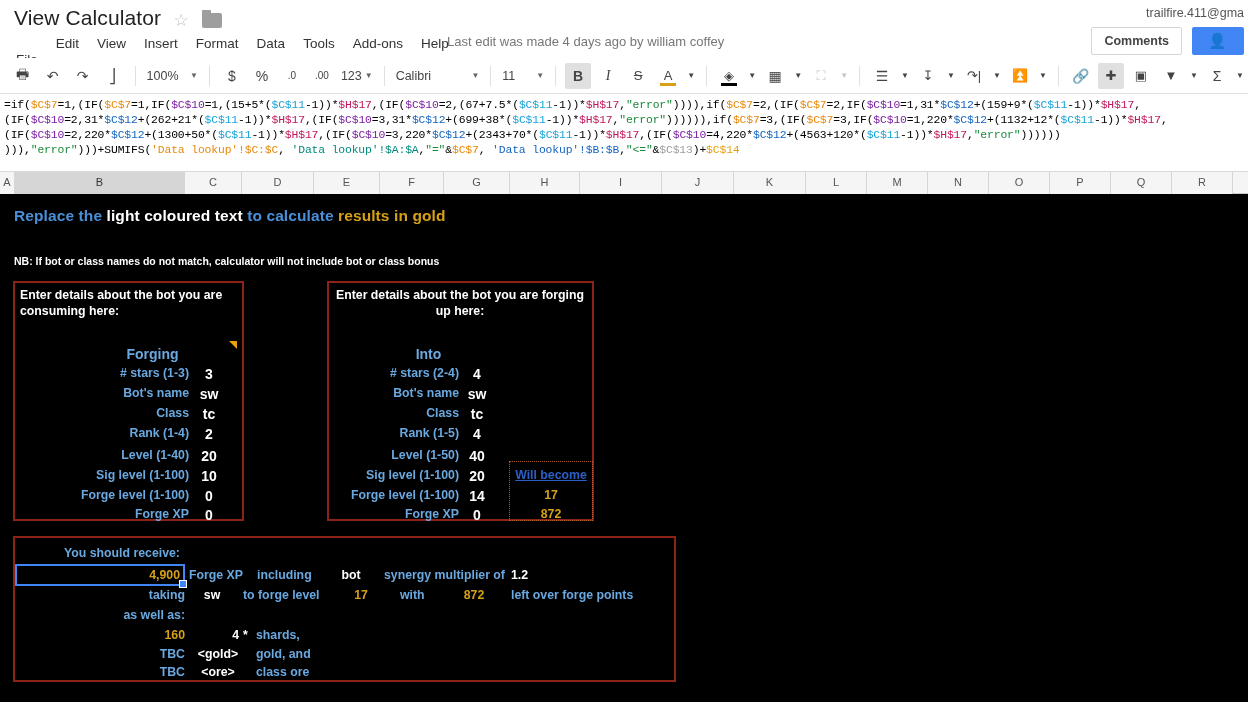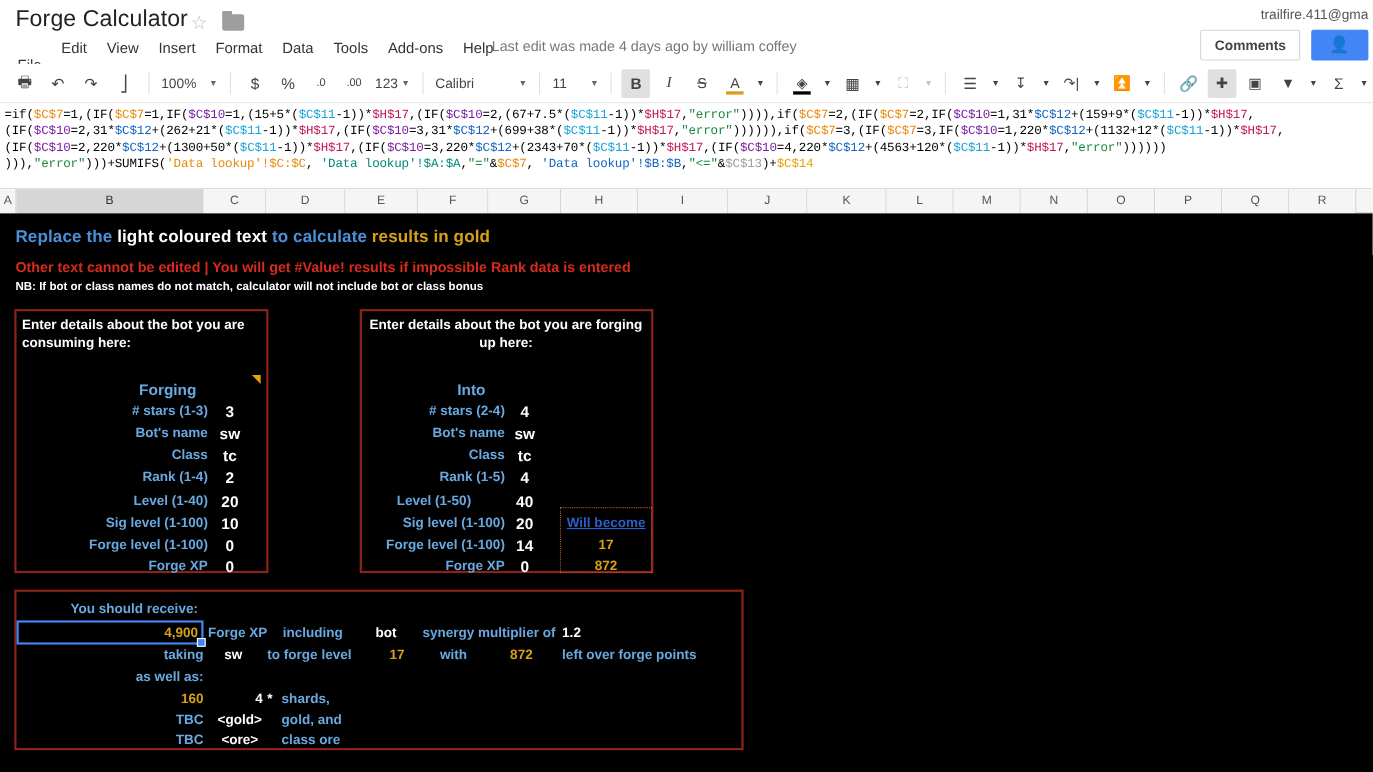--- a/index.html
+++ b/index.html
@@ -156,21 +156,21 @@
     content:""; position:absolute; right:-4px; bottom:-4px; width:6px; height:6px;
     background:#4285f4; border:1px solid #fff;
   }
 </style>
 </head>
 <body>
 
 <div id="app">
 
   <div class="titlebar">
-    <div class="doc-title">Forge Calculator</div>
+    <div class="doc-title">View Calculator</div>
     <div class="star-icon">☆</div>
     <div class="folder-icon"></div>
 
     <div class="menubar">
       <div class="menu-item">File</div>
       <div class="menu-item">Edit</div>
       <div class="menu-item">View</div>
       <div class="menu-item">Insert</div>
       <div class="menu-item">Format</div>
       <div class="menu-item">Data</div>
@@ -290,21 +290,20 @@
     <div class="colcell" style="width:61px">Q</div>
     <div class="colcell" style="width:61px">R</div>
   </div>
 
   <div class="rowgutter"></div>
 
   <div class="sheet">
 
     <div class="cell hdr1" style="left:14px; top:13px;"><span class="c-blue">Replace the </span><span class="c-white">light coloured text</span><span class="c-blue"> to calculate </span><span class="c-gold">results in gold</span></div>
 
-    <div class="cell hdr2" style="left:14px; top:41px;">Other text cannot be edited | You will get #Value! results if impossible Rank data is entered</div>
     <div class="cell hdr3" style="left:14px; top:61px;">NB: If bot or class names do not match, calculator will not include bot or class bonus</div>
 
     <div class="panel" style="left:13px; top:87px; width:231px; height:240px;"></div>
 
     <div class="cell panel-label" style="left:20px; top:93px; width:215px; white-space:normal;">
       <span>Enter details about the bot you are</span><br>
       <span>consuming here:</span>
     </div>
 
     <div class="cell val" style="left: 116px; top: 152px; width: 73px; color: rgb(106, 168, 224);">Forging</div>
@@ -349,21 +348,21 @@
 
     <div class="cell txt-r" style="left:330px; top:192px; width:129px;">Bot's name</div>
     <div class="cell val" style="left:459px; top:192px; width:36px;">sw</div>
 
     <div class="cell txt-r" style="left:330px; top:212px; width:129px;">Class</div>
     <div class="cell val" style="left:459px; top:212px; width:36px;">tc</div>
 
     <div class="cell txt-r" style="left:330px; top:232px; width:129px;">Rank (1-5)</div>
     <div class="cell val" style="left:459px; top:232px; width:36px;">4</div>
 
-    <div class="cell txt-r" style="left:330px; top:254px; width:129px;text-align:center;">Level (1-50)</div>
+    <div class="cell txt-r" style="left:330px; top:254px; width:129px;">Level (1-50)</div>
     <div class="cell val" style="left:459px; top:254px; width:36px;">40</div>
 
     <div class="cell txt-r" style="left:330px; top:274px; width:129px;">Sig level (1-100)</div>
     <div class="cell val" style="left:459px; top:274px; width:36px;">20</div>
 
     <div class="cell txt-r" style="left:330px; top:294px; width:129px;">Forge level (1-100)</div>
     <div class="cell val" style="left:459px; top:294px; width:36px;">14</div>
 
     <div class="cell txt-r" style="left:330px; top:313px; width:129px;">Forge XP</div>
     <div class="cell val" style="left:459px; top:313px; width:36px;">0</div>

